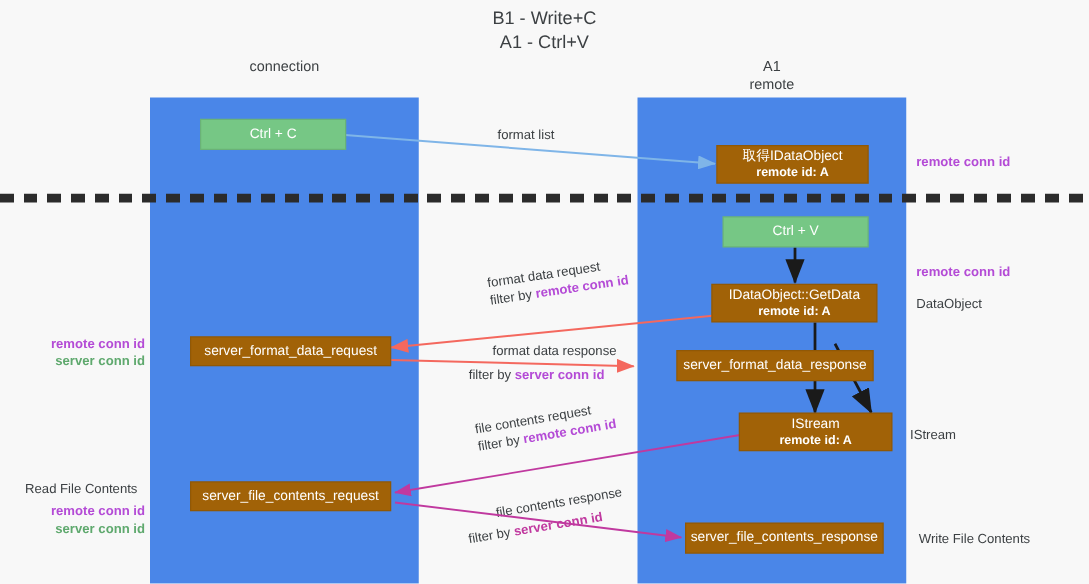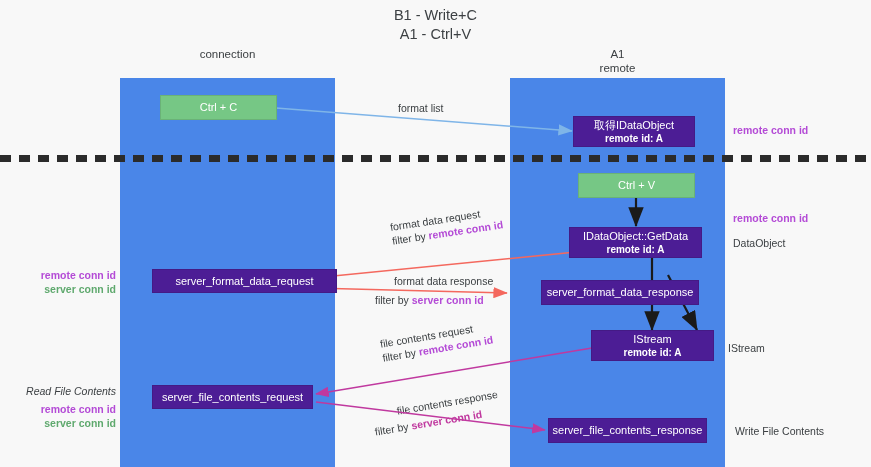--- a/index.html
+++ b/index.html
@@ -50,21 +50,21 @@
     align-items: center;
     justify-content: center;
     color: #ffffff;
     font-size: 11px;
     line-height: 13px;
     text-align: center;
     border: 1px solid rgba(0,0,0,0.10);
     z-index: 5;
   }
   .node.green { background: #76c785; }
-  .node.orange { background: #4c1d95; }
+  .node.orange { background: #a16207; }
   .node .l2 { font-size: 10px; font-weight: bold; }
 
   
   .side-label {
     font-size: 10.5px;
     line-height: 14px;
     color: #3c4043;
   }
   .purple { color: #b44bd6; font-weight: bold; }
   .green-t { color: #5fa96e; font-weight: bold; }
@@ -162,21 +162,21 @@
 
   <div class="abs node green" style="left:578px; top:173px; width:117px; height:25px;">
     <div>Ctrl + V</div>
   </div>
 
   <div class="abs node orange" style="left:569px; top:227px; width:133px; height:31px;">
     <div>IDataObject::GetData</div>
     <div class="l2">remote id: A</div>
   </div>
 
-  <div class="abs node orange" style="left:152px; top:269px; width:185px; height:24px;">
+  <div class="abs node orange" style="left:152px; top:269px; width:161px; height:24px;">
     <div>server_format_data_request</div>
   </div>
 
   <div class="abs node orange" style="left:513px; top:280px; width:158px; height:25px;margin-left:28px;">
     <div>server_format_data_response</div>
   </div>
 
   <div class="abs node orange" style="left:591px; top:330px; width:123px; height:31px;">
     <div>IStream</div>
     <div class="l2">remote id: A</div>
@@ -230,20 +230,20 @@
 
   <div class="abs side-label" style="left:728px; top:341px;">IStream</div>
 
   <div class="abs side-label" style="left:735px; top:424px;">Write File Contents</div>
 
   <div class="abs side-label" style="left:20px; top:268px; width:96px; text-align:right;">
     <div class="purple">remote conn id</div>
     <div class="green-t">server conn id</div>
   </div>
 
-  <div class="abs side-label" style="left:14px; top:384px; width:102px; text-align:right;font-style:italic;">Read File Contents</div>
+  <div class="abs side-label" style="left:14px; top:384px; width:102px; text-align:center;">Read File Contents</div>
 
   <div class="abs side-label" style="left:20px; top:402px; width:96px; text-align:right;">
     <div class="purple">remote conn id</div>
     <div class="green-t">server conn id</div>
   </div>
 
 </div>
 
 </body></html>

